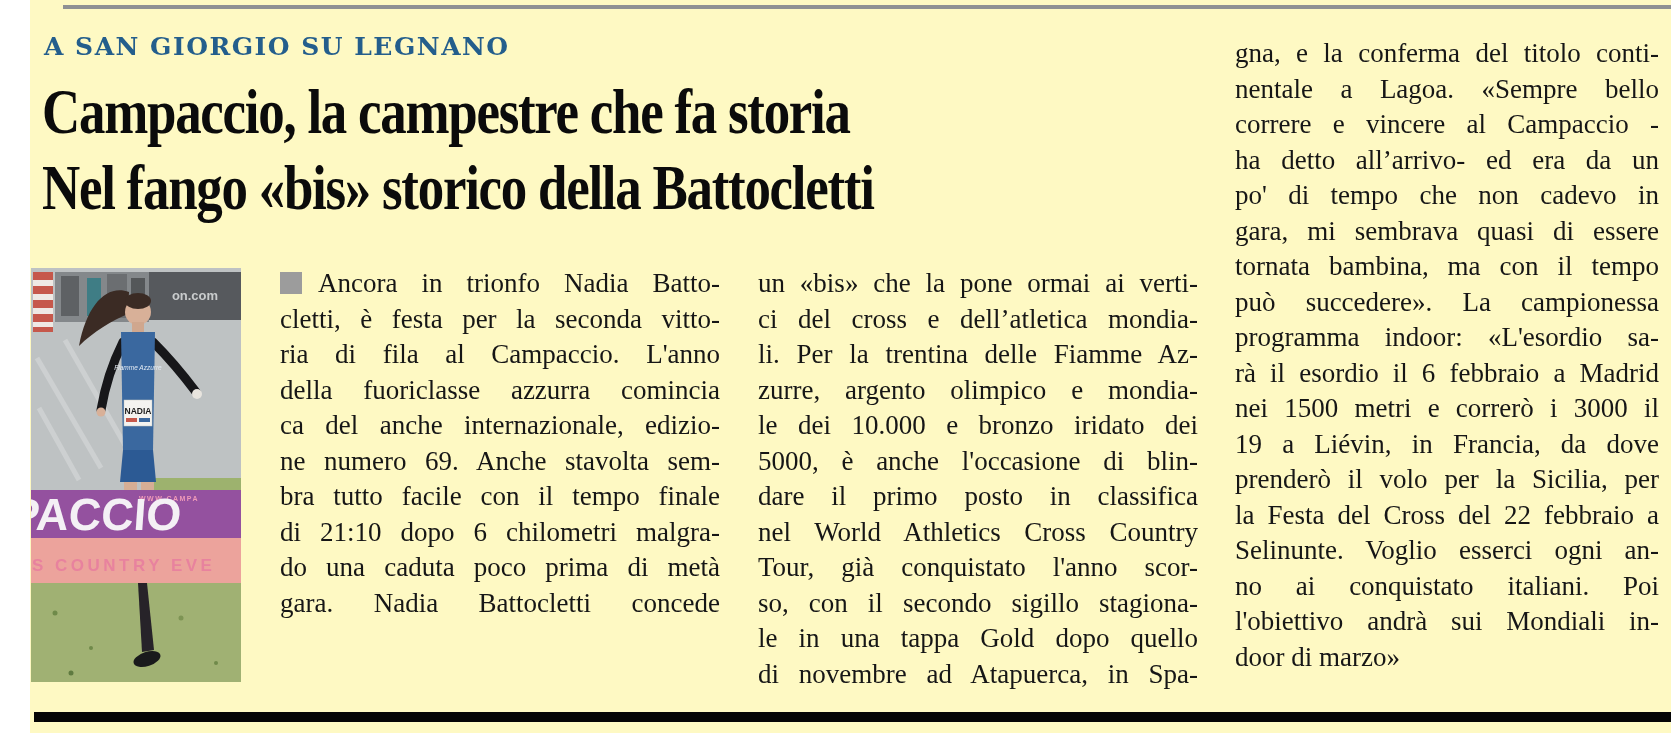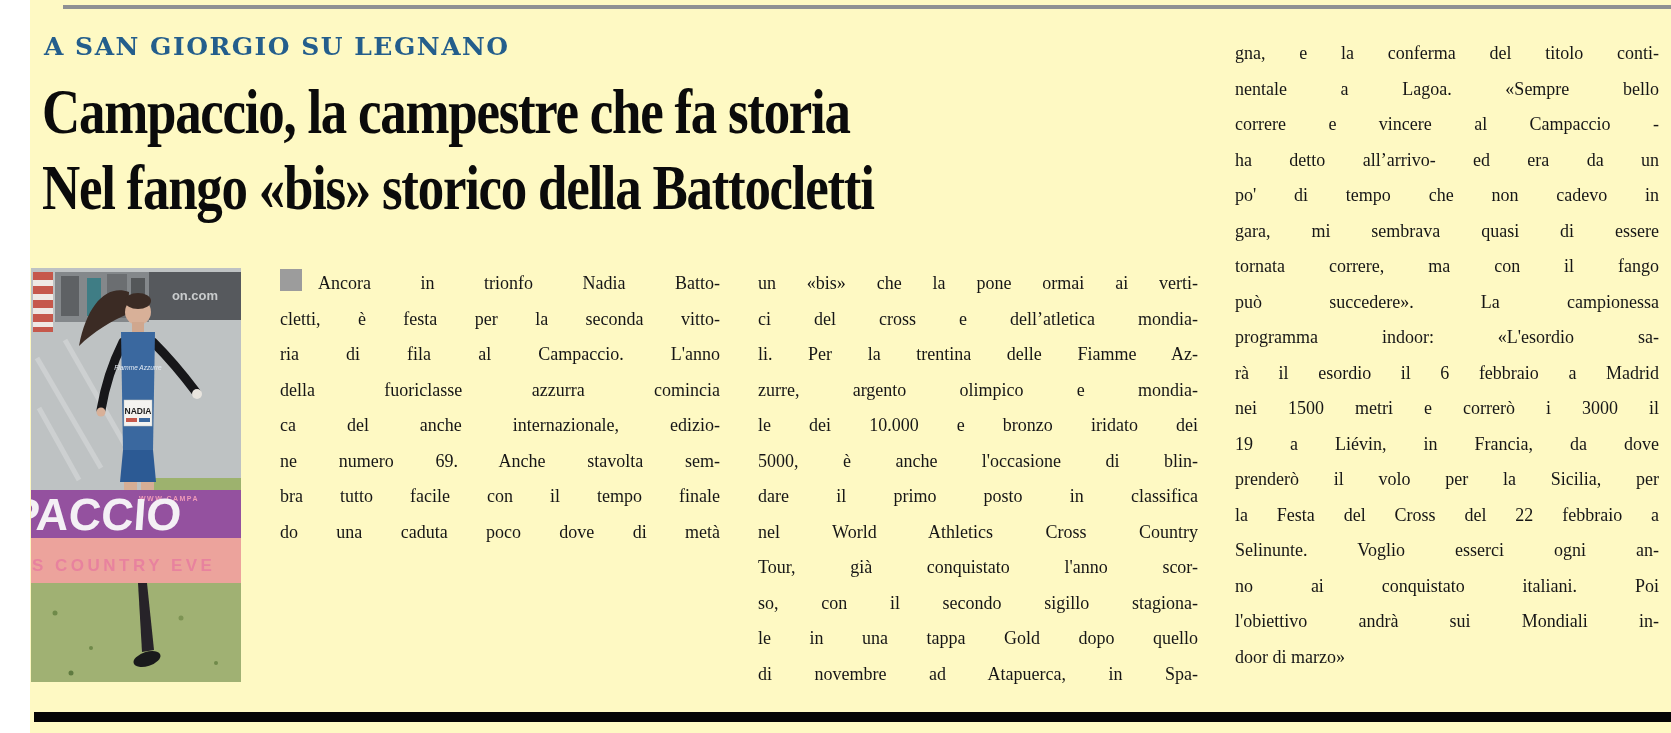--- a/index.html
+++ b/index.html
@@ -29,21 +29,21 @@
     font-weight: bold; font-size: 63px; line-height: 76px;
     letter-spacing: -1.5px; white-space: nowrap;
   }
   .headline .hl-line { display: block; transform: scaleX(0.84); transform-origin: left center; }
   .photo {
     position: absolute; left: 1px; top: 268px;
     width: 210px; height: 414px; overflow: hidden;
   }
   .col {
     position: absolute;
-    font-size: 18px; line-height: 35.5px; color: #161616;
+    font-size: 27px; line-height: 35.5px; color: #161616;
   }
   .col-1 { left: 250px; top: 266px; width: 440px; }
   .col-2 { left: 728px; top: 266px; width: 440px; }
   .col-3 { left: 1205px; top: 36px;  width: 424px; }
   .bline { height: 35.5px; text-align: justify; text-align-last: justify; white-space: nowrap0; }
   .bline.noju { text-align-last: left; }
   .bullet-square {
     display: inline-block; width: 22px; height: 22px;
     background: #9c9c9c; margin-right: 16px; transform: translateY(2px);
   }
@@ -156,21 +156,23 @@
   </div>
 
   <div class="col col-1">
       <div class="bline"><span class="bullet-square" style="background: rgb(156, 156, 156);"></span>Ancora in trionfo Nadia Batto-</div>
       <div class="bline">cletti, è festa per la seconda vitto-</div>
       <div class="bline">ria di fila al Campaccio. L'anno</div>
       <div class="bline">della fuoriclasse azzurra comincia</div>
       <div class="bline">ca del anche internazionale, edizio-</div>
       <div class="bline">ne numero 69. Anche stavolta sem-</div>
       <div class="bline">bra tutto facile con il tempo finale</div>
-      <div class="bline">do una caduta poco dove di metà</div>
+      <div class="bline">di 21:10 dopo 6 chilometri malgra-</div>
+      <div class="bline">do una caduta poco prima di metà</div>
+      <div class="bline">gara. Nadia Battocletti concede</div>
     </div>
   <div class="col col-2">
       <div class="bline">un «bis» che la pone ormai ai verti-</div>
       <div class="bline">ci del cross e dell’atletica mondia-</div>
       <div class="bline">li. Per la trentina delle Fiamme Az-</div>
       <div class="bline">zurre, argento olimpico e mondia-</div>
       <div class="bline">le dei 10.000 e bronzo iridato dei</div>
       <div class="bline">5000, è anche l'occasione di blin-</div>
       <div class="bline">dare il primo posto in classifica</div>
       <div class="bline">nel World Athletics Cross Country</div>
@@ -179,21 +181,21 @@
       <div class="bline">le in una tappa Gold dopo quello</div>
       <div class="bline">di novembre ad Atapuerca, in Spa-</div>
     </div>
   <div class="col col-3">
       <div class="bline">gna, e la conferma del titolo conti-</div>
       <div class="bline">nentale a Lagoa. «Sempre bello</div>
       <div class="bline">correre e vincere al Campaccio -</div>
       <div class="bline">ha detto all’arrivo- ed era da un</div>
       <div class="bline">po' di tempo che non cadevo in</div>
       <div class="bline">gara, mi sembrava quasi di essere</div>
-      <div class="bline">tornata correre, ma con il fango</div>
+      <div class="bline">tornata bambina, ma con il tempo</div>
       <div class="bline">può succedere». La campionessa</div>
       <div class="bline">programma indoor: «L'esordio sa-</div>
       <div class="bline">rà il esordio il 6 febbraio a Madrid</div>
       <div class="bline">nei 1500 metri e correrò i 3000 il</div>
       <div class="bline">19 a Liévin, in Francia, da dove</div>
       <div class="bline">prenderò il volo per la Sicilia, per</div>
       <div class="bline">la Festa del Cross del 22 febbraio a</div>
       <div class="bline">Selinunte. Voglio esserci ogni an-</div>
       <div class="bline">no ai conquistato italiani. Poi</div>
       <div class="bline">l'obiettivo andrà sui Mondiali in-</div>

